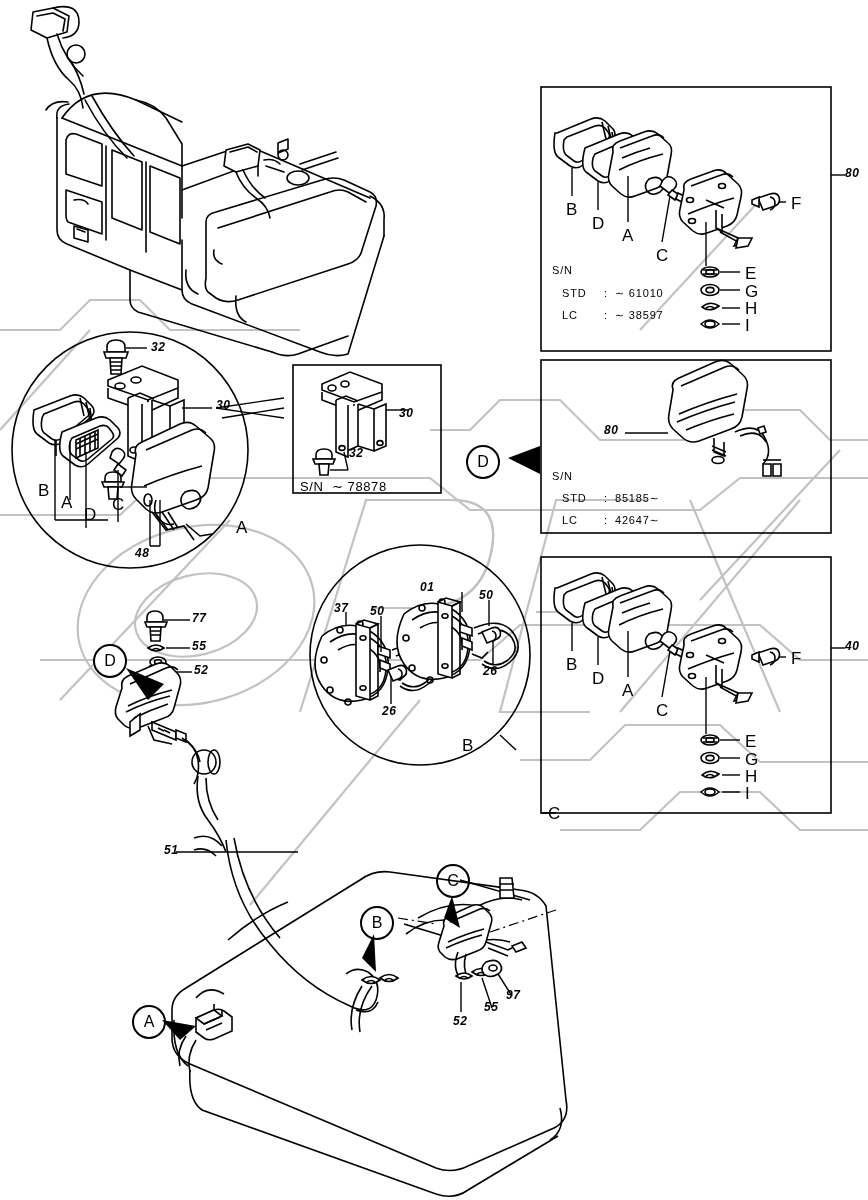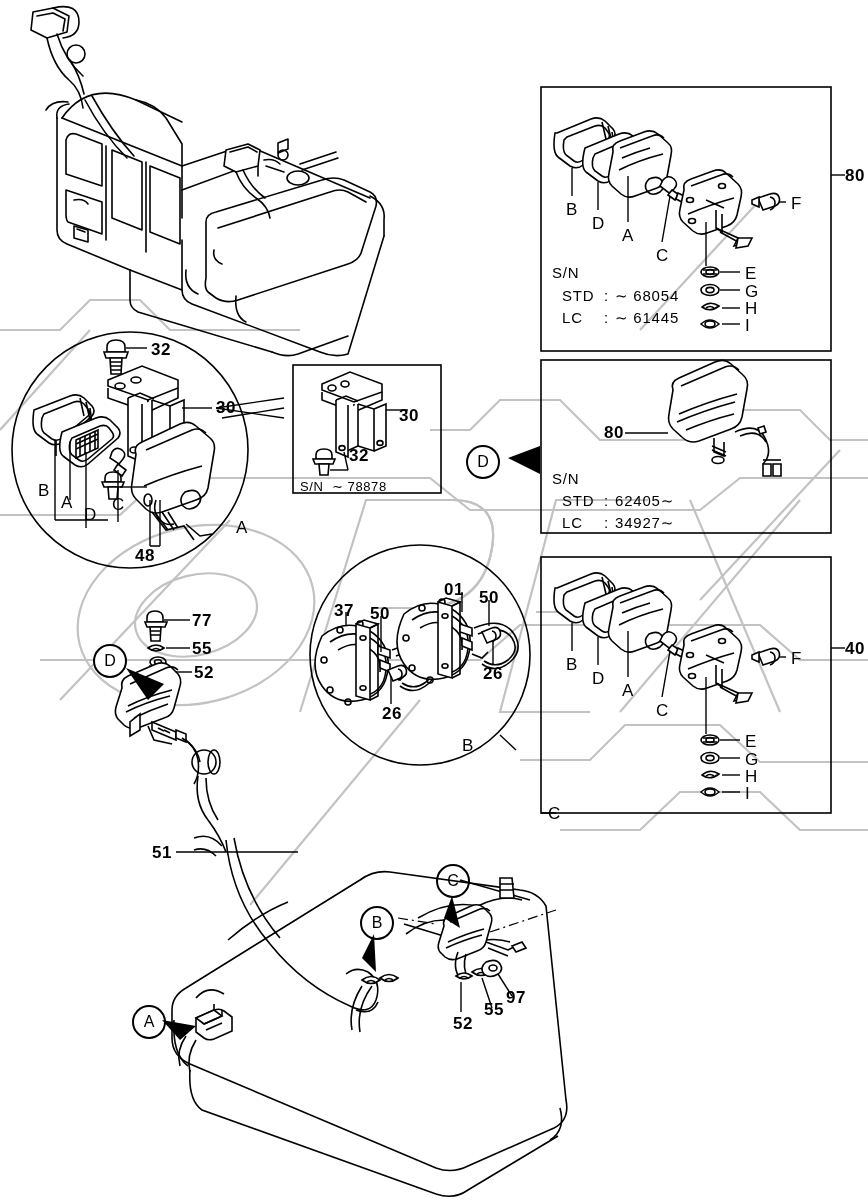--- a/index.html
+++ b/index.html
@@ -4,23 +4,23 @@
 <title>Parts Diagram</title>
 <style>
   html,body{margin:0;padding:0;background:#fff;}
   body{
     font-family:"Liberation Sans", sans-serif;
     width:868px;height:1200px;position:relative;overflow:hidden;color:#000;
   }
   #sheet{position:absolute;left:0;top:0;width:868px;height:1200px;}
   #sheet svg{position:absolute;left:0;top:0;}
   .lbl{position:absolute;font-family:"Liberation Sans",sans-serif;white-space:pre;}
-  .num{font-size:17px;font-weight:bold;letter-spacing:.5px;}
+  .num{font-size:12px;font-weight:bold;letter-spacing:.5px;font-style:italic;}
   .ltr{font-size:17px;font-weight:400;}
-  .sn{font-size:15px;letter-spacing:.8px;}
+  .sn{font-size:11px;letter-spacing:.8px;}
   .sn2{font-size:13px;letter-spacing:.6px;}
   .balloon{
     position:absolute;width:30px;height:30px;border:2px solid #000;border-radius:50%;
     display:flex;align-items:center;justify-content:center;font-size:16px;background:#fff;
   }
 </style>
 </head>
 <body>
 
 <div id="sheet">
@@ -544,34 +544,34 @@
   <div class="lbl ltr" style="left:622px;top:226px">A</div>
   <div class="lbl ltr" style="left:656px;top:246px">C</div>
   <div class="lbl ltr" style="left:791px;top:194px">F</div>
   <div class="lbl ltr" style="left:745px;top:264px">E</div>
   <div class="lbl ltr" style="left:745px;top:282px">G</div>
   <div class="lbl ltr" style="left:745px;top:299px">H</div>
   <div class="lbl ltr" style="left:745px;top:316px">I</div>
   <div class="lbl sn" style="left:552px;top:264px">S/N</div>
   <div class="lbl sn" style="left:562px;top:287px">STD</div>
   <div class="lbl sn" style="left:604px;top:287px">:</div>
-  <div class="lbl sn" style="left:615px;top:287px">∼ 68054</div>
+  <div class="lbl sn" style="left:615px;top:287px">∼ 61010</div>
   <div class="lbl sn" style="left:562px;top:309px">LC</div>
   <div class="lbl sn" style="left:604px;top:309px">:</div>
-  <div class="lbl sn" style="left:615px;top:309px">∼ 61445</div>
+  <div class="lbl sn" style="left:615px;top:309px">∼ 38597</div>
   <div class="lbl num" style="left:845px;top:166px">80</div>
 
   <div class="lbl num" style="left:604px;top:423px">80</div>
   <div class="lbl sn" style="left:552px;top:470px">S/N</div>
   <div class="lbl sn" style="left:562px;top:492px">STD</div>
   <div class="lbl sn" style="left:604px;top:492px">:</div>
-  <div class="lbl sn" style="left:615px;top:492px">62405∼</div>
+  <div class="lbl sn" style="left:615px;top:492px">85185∼</div>
   <div class="lbl sn" style="left:562px;top:514px">LC</div>
   <div class="lbl sn" style="left:604px;top:514px">:</div>
-  <div class="lbl sn" style="left:615px;top:514px">34927∼</div>
+  <div class="lbl sn" style="left:615px;top:514px">42647∼</div>
   <div class="balloon" style="left:466px;top:445px">D</div>
 
   <div class="lbl ltr" style="left:566px;top:655px">B</div>
   <div class="lbl ltr" style="left:592px;top:669px">D</div>
   <div class="lbl ltr" style="left:622px;top:681px">A</div>
   <div class="lbl ltr" style="left:656px;top:701px">C</div>
   <div class="lbl ltr" style="left:791px;top:649px">F</div>
   <div class="lbl ltr" style="left:745px;top:732px">E</div>
   <div class="lbl ltr" style="left:745px;top:750px">G</div>
   <div class="lbl ltr" style="left:745px;top:767px">H</div>
@@ -588,32 +588,32 @@
   <div class="lbl ltr" style="left:112px;top:495px">C</div>
   <div class="lbl num" style="left:135px;top:546px">48</div>
   <div class="lbl ltr" style="left:236px;top:518px">A</div>
 
   <div class="lbl num" style="left:399px;top:406px">30</div>
   <div class="lbl num" style="left:349px;top:446px">32</div>
   <div class="lbl sn2" style="left:300px;top:479px">S/N  ∼ 78878</div>
 
   <div class="lbl num" style="left:334px;top:601px">37</div>
   <div class="lbl num" style="left:370px;top:604px">50</div>
-  <div class="lbl num" style="left:444px;top:580px">01</div>
+  <div class="lbl num" style="left:420px;top:580px">01</div>
   <div class="lbl num" style="left:479px;top:588px">50</div>
   <div class="lbl num" style="left:382px;top:704px">26</div>
   <div class="lbl num" style="left:483px;top:664px">26</div>
   <div class="lbl ltr" style="left:462px;top:736px">B</div>
 
   <div class="balloon" style="left:93px;top:644px">D</div>
   <div class="lbl num" style="left:192px;top:611px">77</div>
   <div class="lbl num" style="left:192px;top:639px">55</div>
   <div class="lbl num" style="left:194px;top:663px">52</div>
 
-  <div class="lbl num" style="left:152px;top:843px">51</div>
+  <div class="lbl num" style="left:164px;top:843px">51</div>
   <div class="balloon" style="left:132px;top:1005px">A</div>
   <div class="balloon" style="left:360px;top:906px">B</div>
   <div class="balloon" style="left:436px;top:864px">C</div>
 
   <div class="lbl num" style="left:453px;top:1014px">52</div>
   <div class="lbl num" style="left:484px;top:1000px">55</div>
   <div class="lbl num" style="left:506px;top:988px">97</div>
 
 </div>
 

